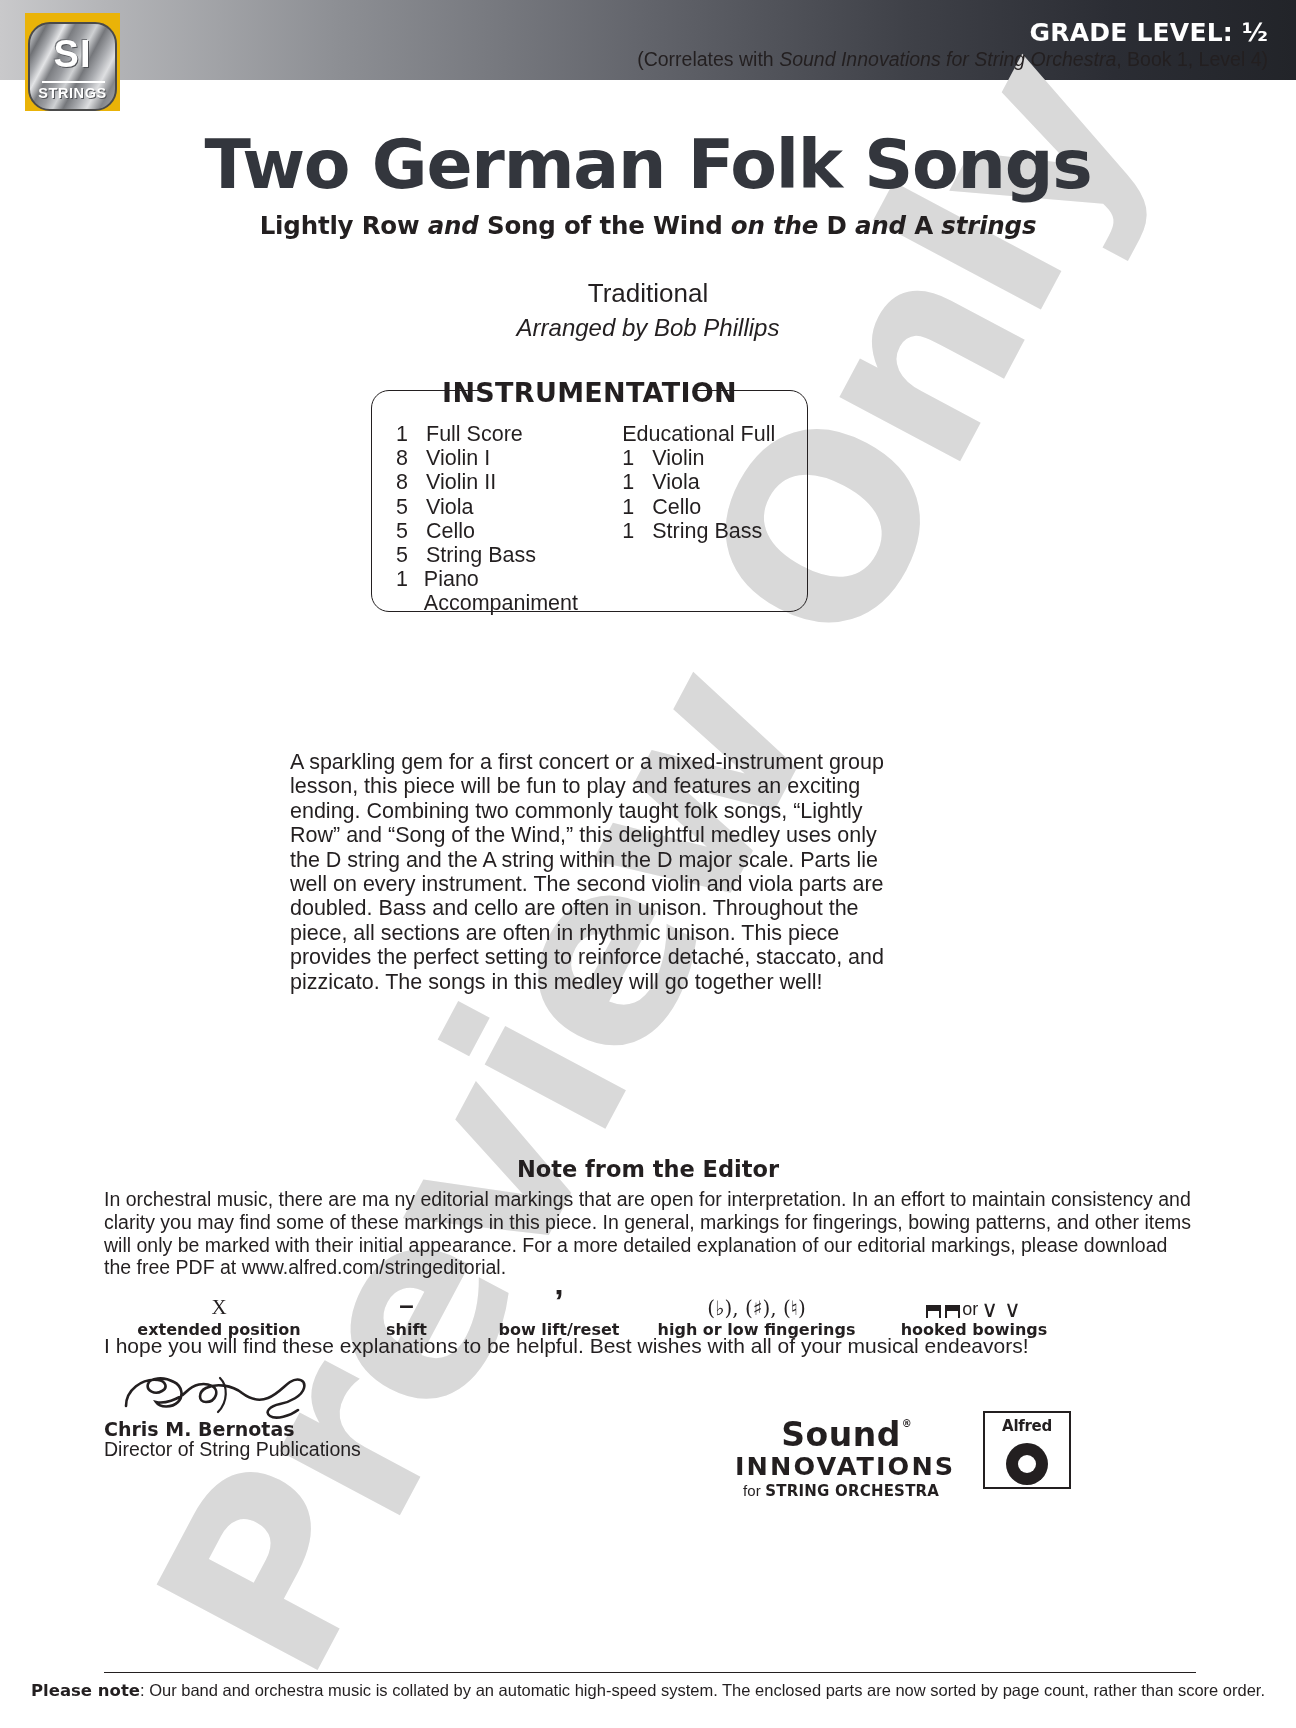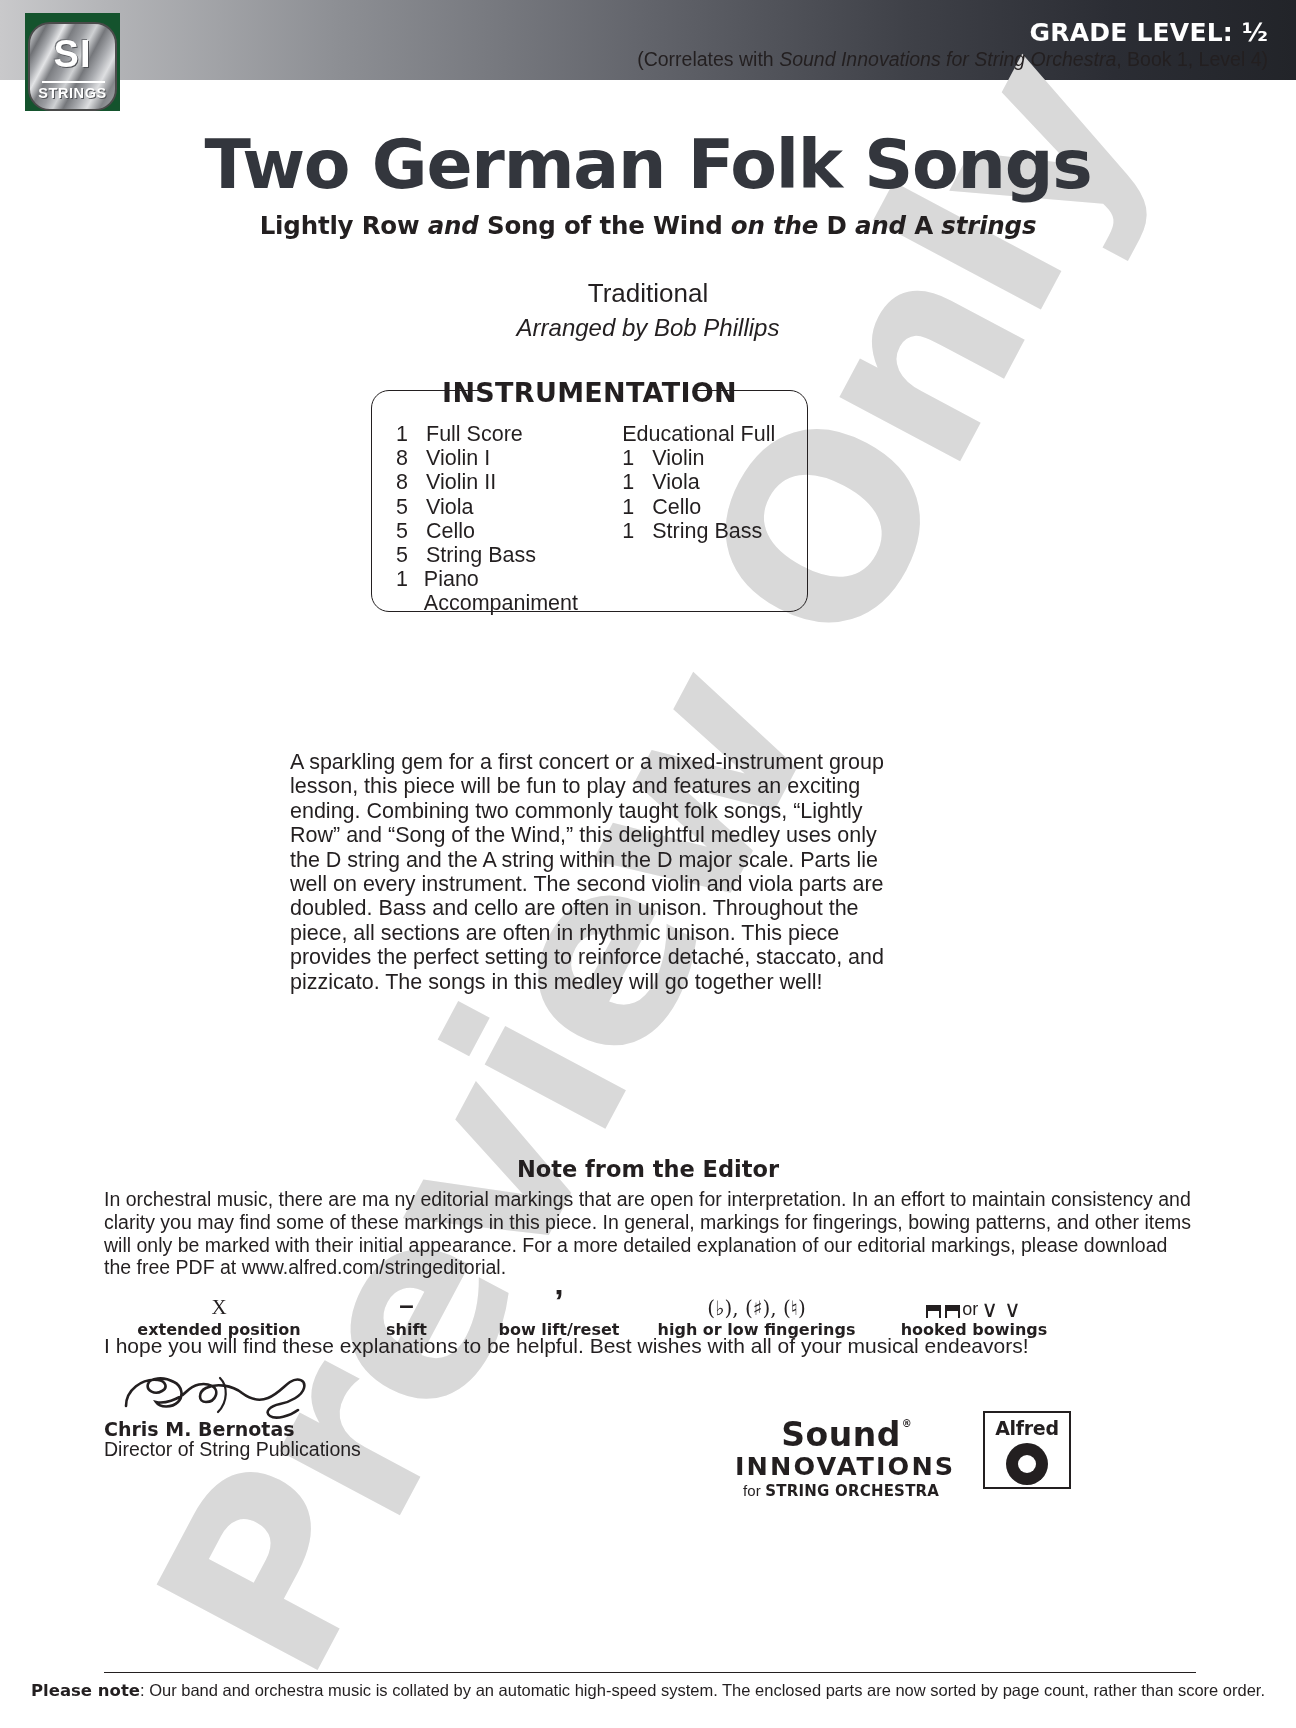--- a/index.html
+++ b/index.html
@@ -74,21 +74,21 @@
   }
   .correlates i { font-style: italic; }
 
   
   .si-logo {
     position: absolute;
     left: 25px;
     top: 13px;
     width: 95px;
     height: 98px;
-    background: #14532d;
+    background: #eab308;
     z-index: 4;
   }
   .si-badge {
     position: absolute;
     left: 3px;
     top: 9px;
     width: 89px;
     height: 89px;
     border-radius: 22px;
     border: 2px solid #4a4a4a;
@@ -417,21 +417,21 @@
     background: #ffffff;
   }
   .alfred-name {
     position: absolute;
     left: 0;
     top: 4px;
     width: 100%;
     text-align: center;
     font-family: "DejaVu Sans", sans-serif;
     font-weight: bold;
-    font-size: 19px;
+    font-size: 15px;
     letter-spacing: -0.3px;
     color: #231f20;
   }
   .alfred-mark {
     position: absolute;
     left: 50%;
     top: 30px;
     transform: translateX(-50%);
     width: 42px;
     height: 42px;

